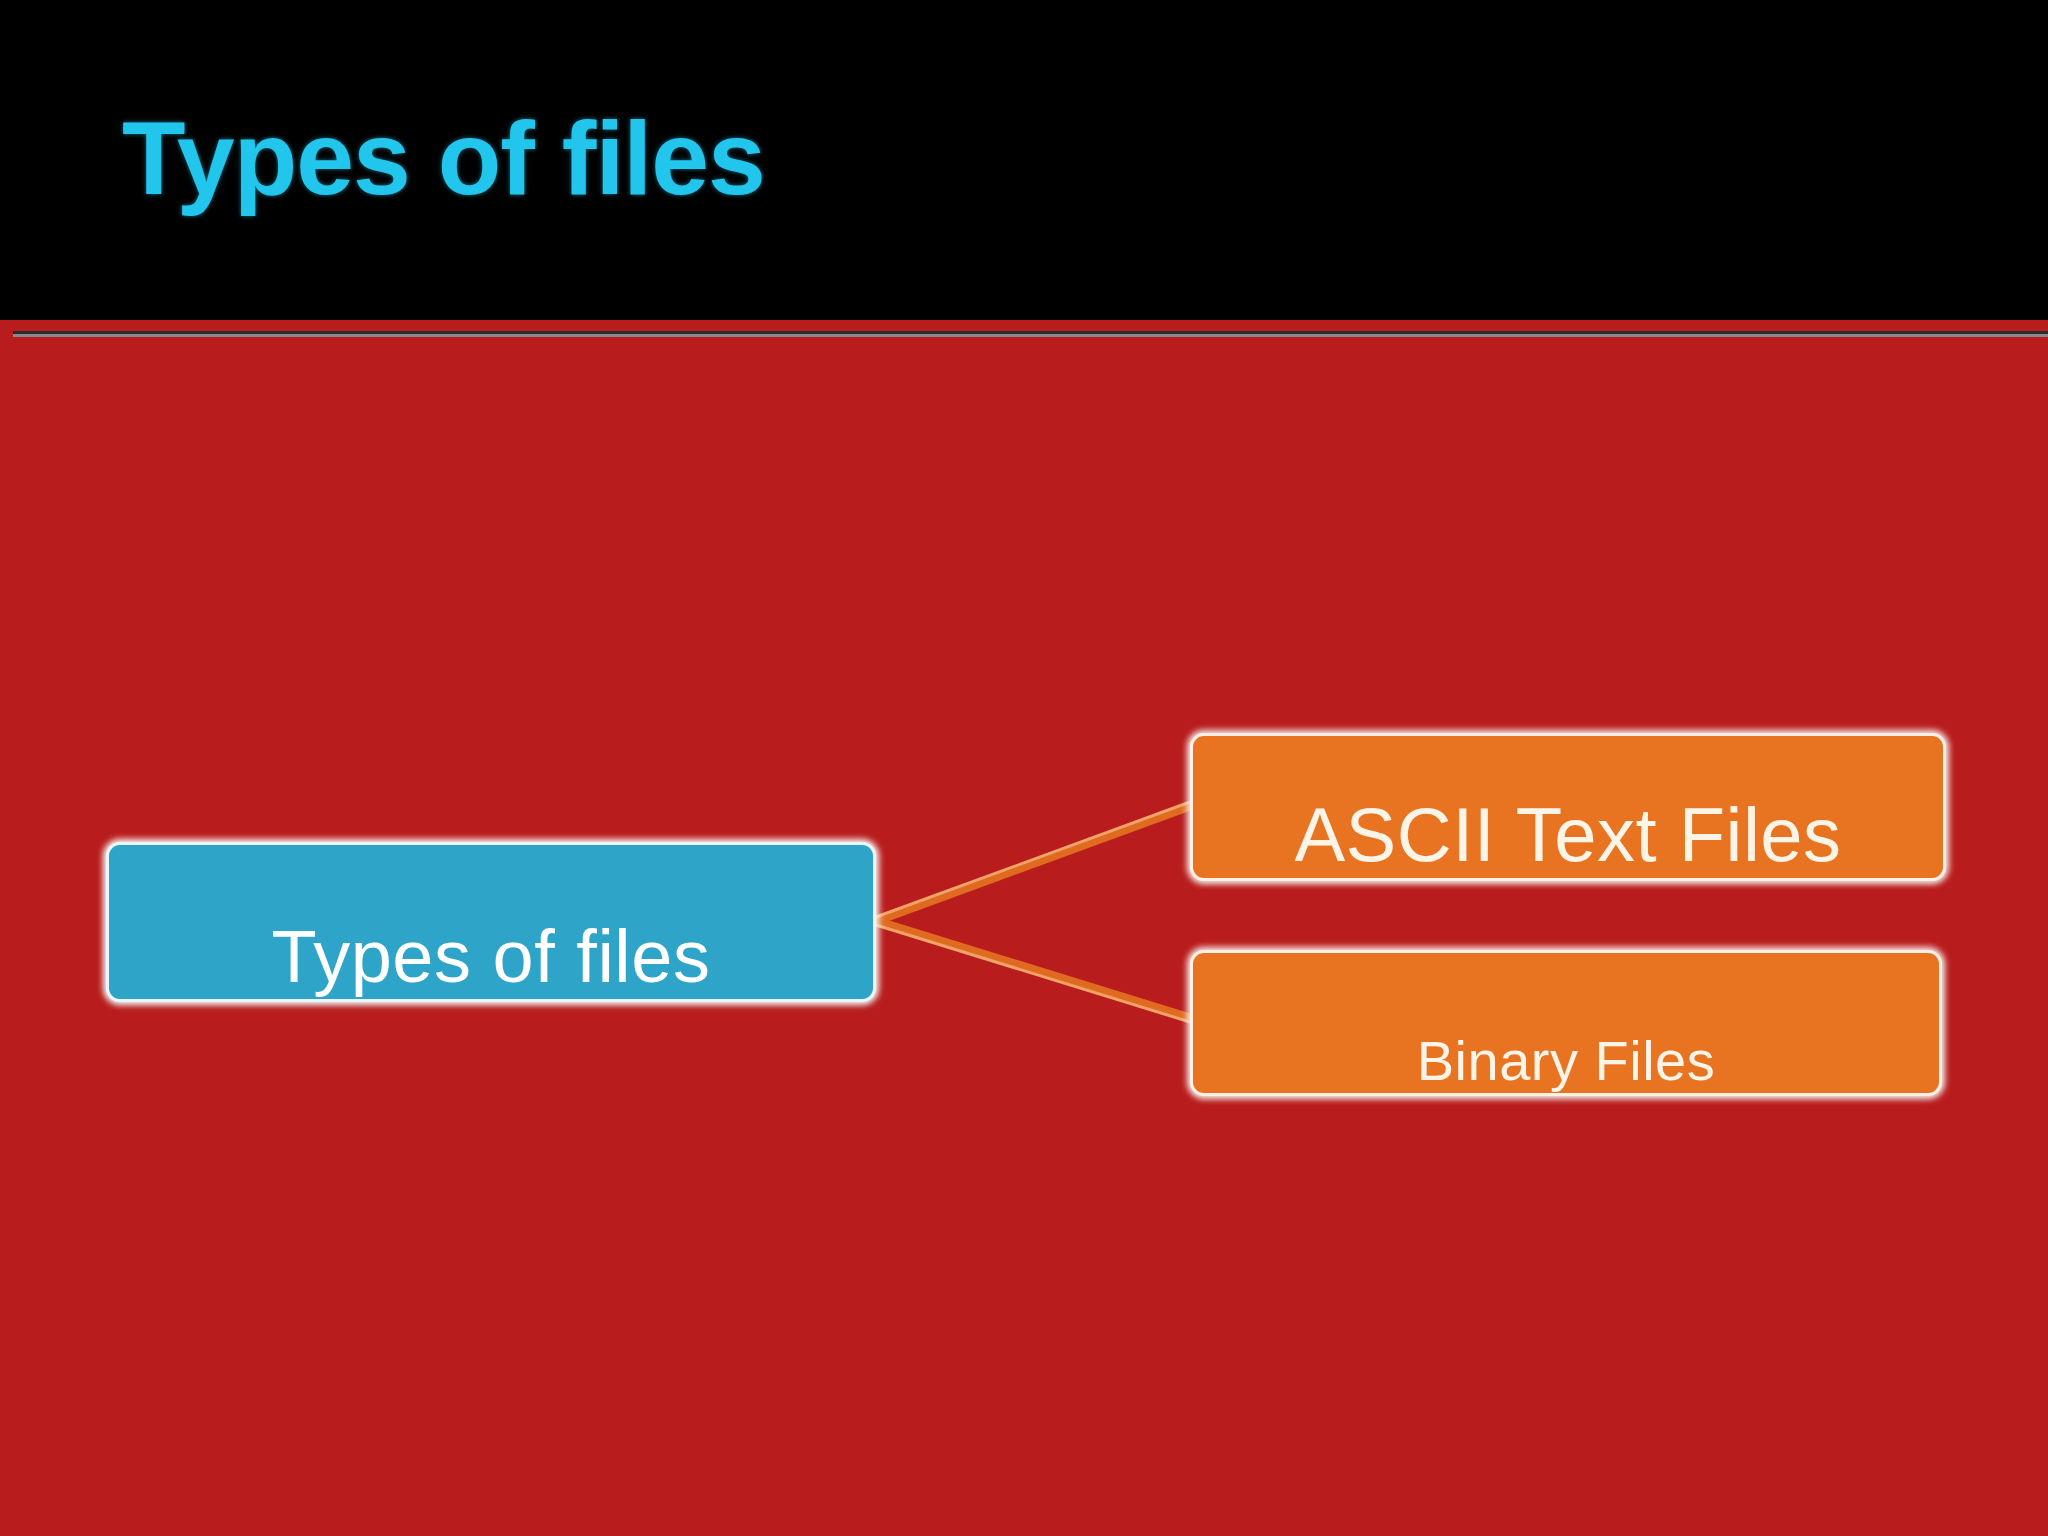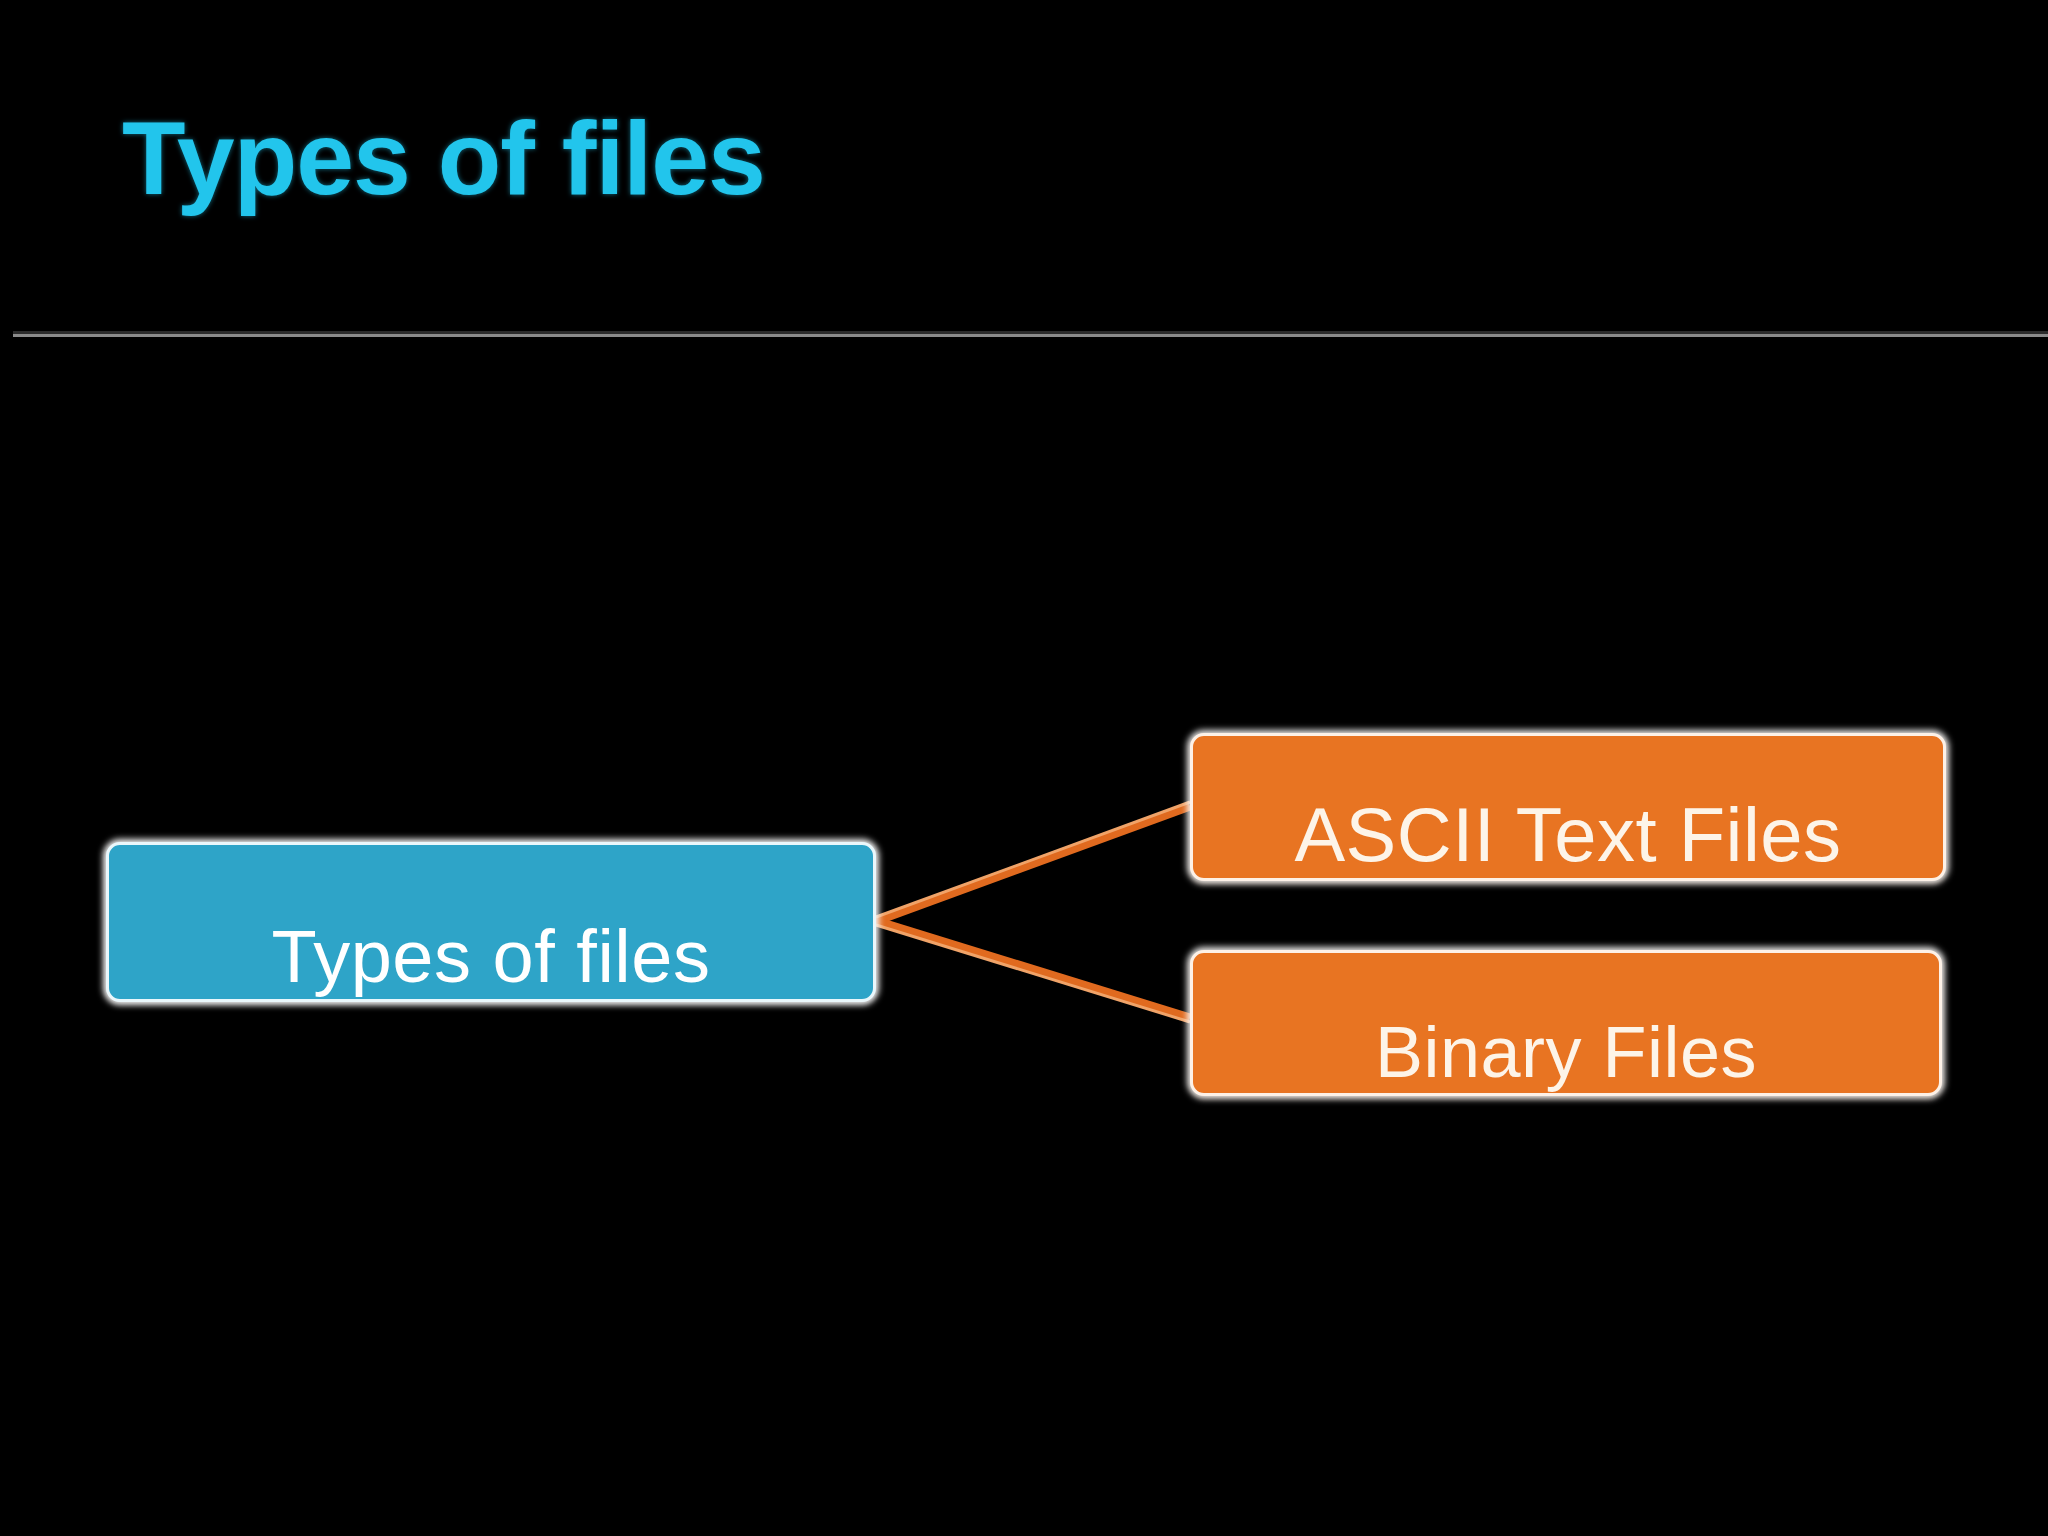--- a/index.html
+++ b/index.html
@@ -7,21 +7,21 @@
     padding: 0;
     background: #ffffff;
   }
   body {
     font-family: "Liberation Sans", sans-serif;
   }
   #slide {
     position: relative;
     width: 2048px;
     height: 1536px;
-    background: #000000;
+    background: #b91c1c;
     overflow: hidden;
   }
 
   
   #header-band {
     position: absolute;
     left: 0;
     top: 0;
     width: 2048px;
     height: 320px;
@@ -110,21 +110,21 @@
   #node-binary {
     left: 1190px;
     top: 950px;
     width: 752px;
     height: 146px;
     background: #e87422;
     border: 3px solid #fdf1e7;
     box-shadow: 0 0 6px 3px rgba(255,255,255,0.9),
                 0 2px 5px rgba(170,120,80,0.45);
     color: #fdf4e8;
-    font-size: 72px;
+    font-size: 56px;
     letter-spacing: 0.5px;
   }
 
   .node-label {
     display: block;
   }
 </style>
 </head>
 <body>
 

